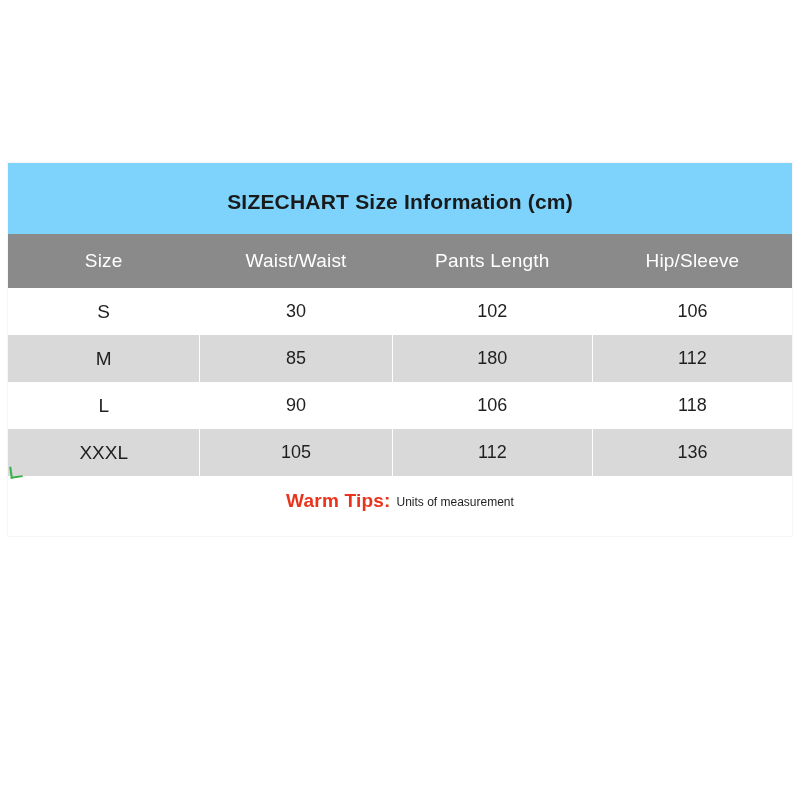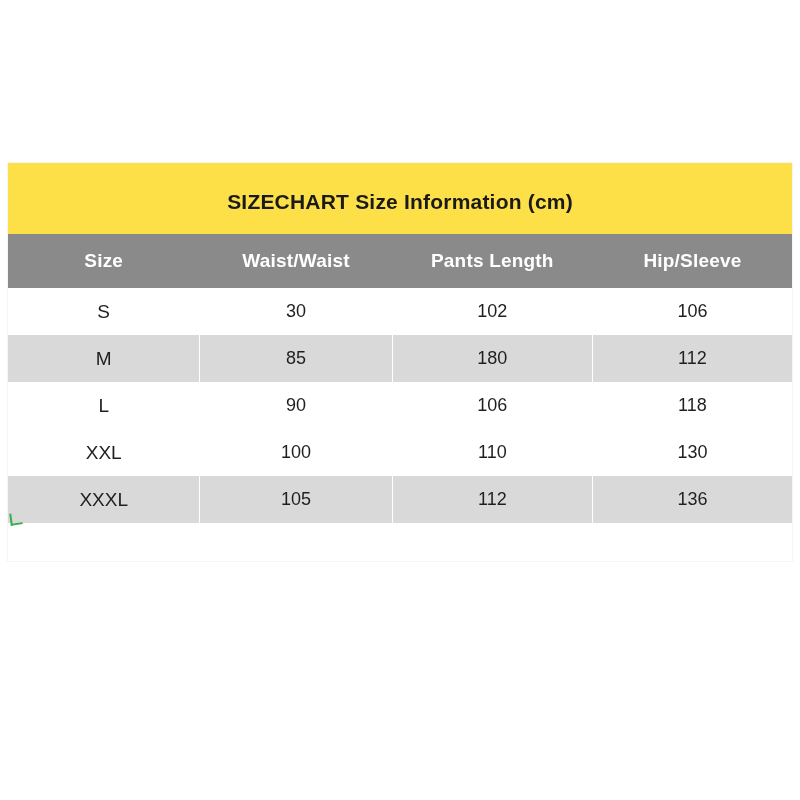--- a/index.html
+++ b/index.html
@@ -17,21 +17,21 @@
     height: 800px;
     background: #ffffff;
     overflow: hidden;
   }
 
   .chart-card {
     position: absolute;
     left: 8px;
     top: 163px;
     width: 784px;
-    background: #fde047;
+    background: #7dd3fc;
     box-shadow: 0 0 0 1px rgba(0,0,0,0.04);
   }
 
   .chart-title {
     text-align: center;
     font-size: 21px;
     font-weight: bold;
     color: #1a1a1a;
     padding: 27px 0 20px 0;
     letter-spacing: 0.2px;
@@ -40,21 +40,21 @@
   table.size-table {
     width: 100%;
     border-collapse: collapse;
     table-layout: fixed;
   }
 
   table.size-table th {
     background: #8a8a8a;
     color: #ffffff;
     font-size: 19px;
-    font-weight: bold;
+    font-weight: normal;
     height: 52px;
     text-align: center;
     border-right: 1px solid #8a8a8a;
     letter-spacing: 0.2px;
   }
 
   table.size-table th:last-child { border-right: none; text-align: center; }
 
   table.size-table td {
     height: 45px;
@@ -147,34 +147,31 @@
           <td>85</td>
           <td>180</td>
           <td>112</td>
         </tr>
         <tr class="row-odd">
           <td class="size-cell">L</td>
           <td>90</td>
           <td>106</td>
           <td>118</td>
         </tr>
-        <tr class="row-odd">
-          <td class="size-cell">XXL</td>
-          <td>100</td>
-          <td>110</td>
-          <td>130</td>
-        </tr>
         <tr class="row-even">
           <td class="size-cell">XXXL</td>
           <td>105</td>
           <td>112</td>
           <td>136</td>
         </tr>
       </tbody>
     </table>
 
     <div class="tips-wrap">
       <span class="green-mark"></span>
+      <div class="tips-head">
+        <span class="tips-warm">Warm Tips:</span><span class="tips-units">Units of measurement</span>
+      </div>
     </div>
 
   </div>
 
 </div>
 
 </body></html>

